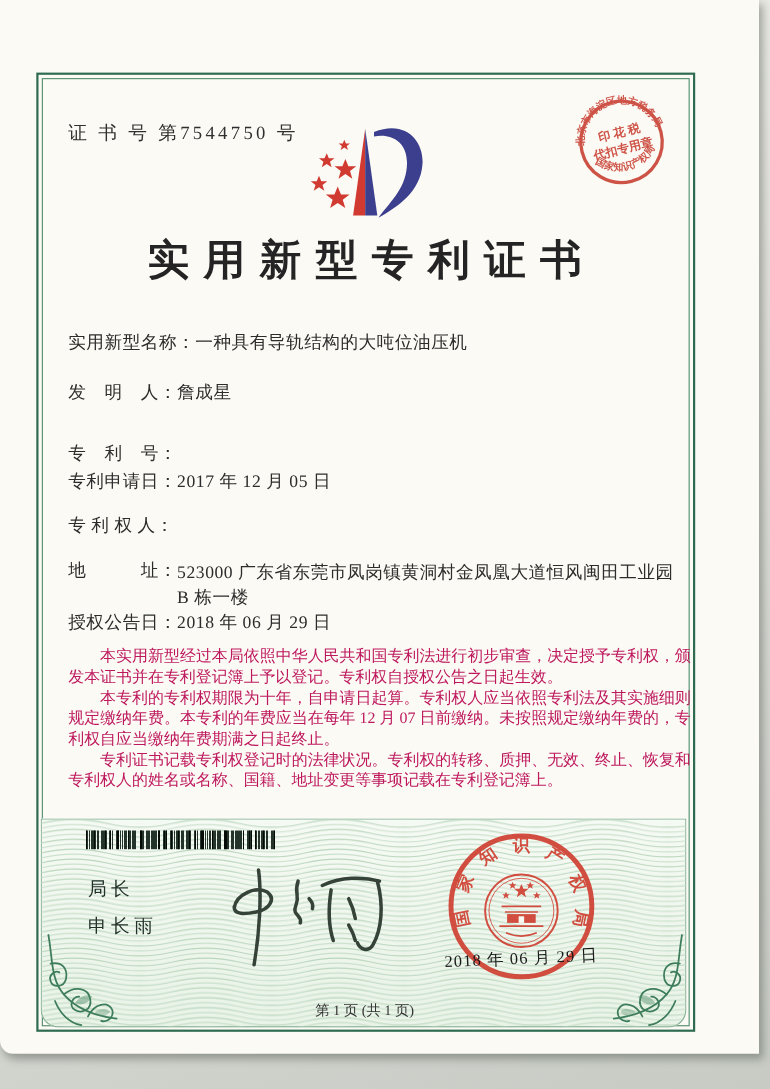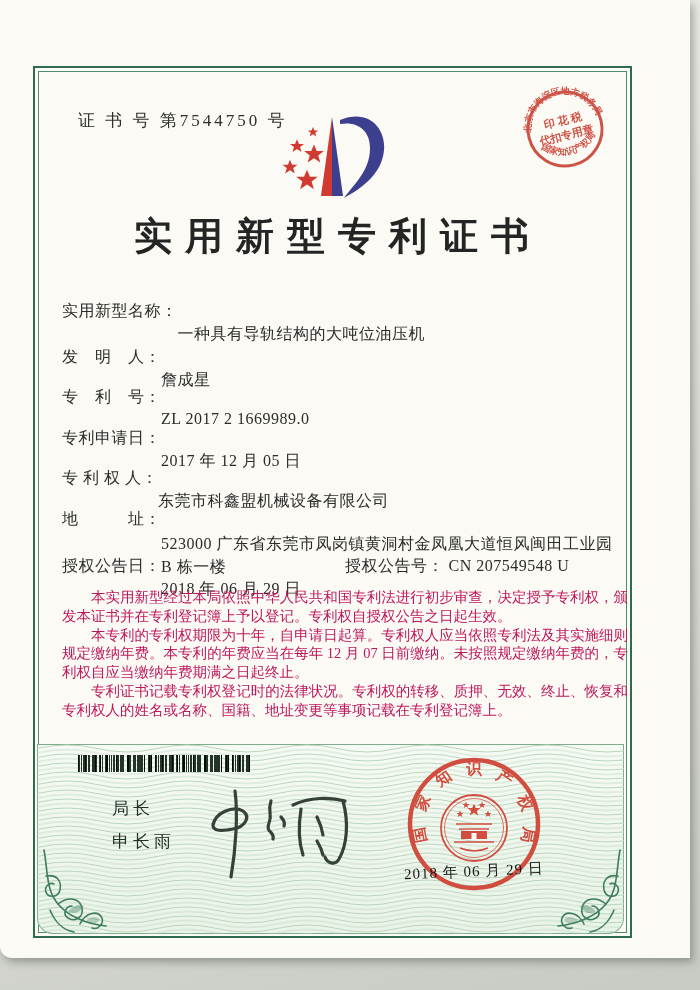--- a/index.html
+++ b/index.html
@@ -23,47 +23,47 @@
     border:1px solid #4f8a6a;
   }
   .guilloche{
     position:absolute;left:37px;top:744px;width:587px;height:190px;
     border-bottom-left-radius:16px;border-bottom-right-radius:16px;
     overflow:hidden;background:linear-gradient(#f6faf4,#e9f3e7);
     box-shadow:inset 0 0 0 1px #7fac8f;
   }
   .guilloche svg{position:absolute;left:0;top:0;}
   .cert-no{
-    position:absolute;left:62px;top:109px;font-size:17px;color:#2f2f2f;letter-spacing:3px;margin-left:16px;
+    position:absolute;left:62px;top:109px;font-size:17px;color:#2f2f2f;letter-spacing:3px;
   }
   .logo{position:absolute;left:278px;top:110px;}
   .title{
     position:absolute;left:33px;top:211px;width:597px;text-align:center;
     font-size:38px;font-weight:600;color:#242424;letter-spacing:13px;text-indent:13px;
   }
   .row{position:absolute;left:62px;display:flex;font-size:16px;color:#2c2c2c;letter-spacing:.5px;}
   .row .lbl{white-space:pre;}
-  .row .val{white-space:pre-wrap;margin-top:23px;}
+  .row .val{white-space:pre-wrap;}
   .addr-val{width:452px;line-height:23px;}
   .grant-no{position:absolute;left:345px;top:556px;font-size:16px;color:#2c2c2c;letter-spacing:.5px;}
   .body-text{
     position:absolute;left:62px;top:588px;width:566px;
     font-size:14.5px;line-height:18.8px;color:#be185d;text-align:justify;
   }
   .body-text p{margin:0;text-indent:2em;}
   .barcode{
     position:absolute;left:78px;top:755px;width:172px;height:17px;
     background:
       repeating-linear-gradient(90deg,#25342b 0 2px,transparent 2px 3px,#25342b 3px 4px,transparent 4px 7px),
       repeating-linear-gradient(90deg,#25342b 0 1px,transparent 1px 5px,#25342b 5px 8px,transparent 8px 11px);
     background-blend-mode:multiply;
   }
   .official{position:absolute;left:80px;top:797px;font-size:17px;color:#223128;letter-spacing:4px;
     font-family:"Liberation Sans","DejaVu Sans",sans-serif;}
-  .official div{margin-bottom:10px;margin-left:32px;}
+  .official div{margin-bottom:10px;}
   .signature{position:absolute;left:195px;top:783px;}
   .seal{position:absolute;left:402px;top:752px;}
   .seal-date{
     position:absolute;left:404px;top:861px;width:190px;font-size:15px;color:#191919;
     letter-spacing:1px;transform:rotate(-2.5deg);
     font-family:"Liberation Serif","DejaVu Serif",serif;
   }
   .footer{position:absolute;left:33px;top:910px;width:597px;text-align:center;font-size:13px;color:#333;}
   .tax-stamp{position:absolute;left:502px;top:66px;transform:rotate(-14deg);opacity:.88;}
   .ornament{position:absolute;}
@@ -152,43 +152,37 @@
   <div class="title">实用新型专利证书</div>
 
   <div class="row" style="top:301px">
     <span class="lbl">实用新型名称：</span>
     <span class="val">一种具有导轨结构的大吨位油压机</span>
   </div>
   <div class="row" style="top:347px">
     <span class="lbl">发　明　人：</span>
     <span class="val">詹成星</span>
   </div>
-  <div class="row" style="top:387px">
+  <div class="row" style="top:402px">
     <span class="lbl">专　利　号：</span>
-    <span class="val">ZL 2017 2 1669989.0</span>
   </div>
   <div class="row" style="top:428px">
     <span class="lbl">专利申请日：</span>
     <span class="val">2017 年 12 月 05 日</span>
   </div>
   <div class="row" style="top:468px">
     <span class="lbl">专 利 权 人：</span>
-    <span class="val">东莞市科鑫盟机械设备有限公司</span>
   </div>
   <div class="row" style="top:509px">
     <span class="lbl">地　　　址：</span>
     <span class="val addr-val">523000 广东省东莞市凤岗镇黄洞村金凤凰大道恒风闽田工业园 B 栋一楼</span>
   </div>
   <div class="row" style="top:556px">
     <span class="lbl">授权公告日：</span>
     <span class="val">2018 年 06 月 29 日</span>
-  </div>
-  <div class="grant-no">
-    <span class="lbl">授权公告号：</span>
-    <span class="val">CN 207549548 U</span>
   </div>
 
   <div class="body-text">
     <p>本实用新型经过本局依照中华人民共和国专利法进行初步审查，决定授予专利权，颁发本证书并在专利登记簿上予以登记。专利权自授权公告之日起生效。</p>
     <p>本专利的专利权期限为十年，自申请日起算。专利权人应当依照专利法及其实施细则规定缴纳年费。本专利的年费应当在每年 12 月 07 日前缴纳。未按照规定缴纳年费的，专利权自应当缴纳年费期满之日起终止。</p>
     <p>专利证书记载专利权登记时的法律状况。专利权的转移、质押、无效、终止、恢复和专利权人的姓名或名称、国籍、地址变更等事项记载在专利登记簿上。</p>
   </div>
 
   <div class="barcode"></div>
 
@@ -233,14 +227,15 @@
         <rect x="59" y="79" width="26" height="8" stroke="none"></rect>
         <rect x="69.5" y="81" width="5" height="6" fill="#fbfaf4" stroke="none"></rect>
         <path d="M52,90 L92,90" fill="none" stroke-width="1.6"></path>
         <path d="M58,96 Q72,102 86,96" fill="none" stroke-width="1.6"></path>
       </g>
     </g>
   </svg>
 
   <div class="seal-date">2018 年 06 月 29 日</div>
 
+  <div class="footer">第 1 页 (共 1 页)</div>
 
 </div>
 
 </body></html>

